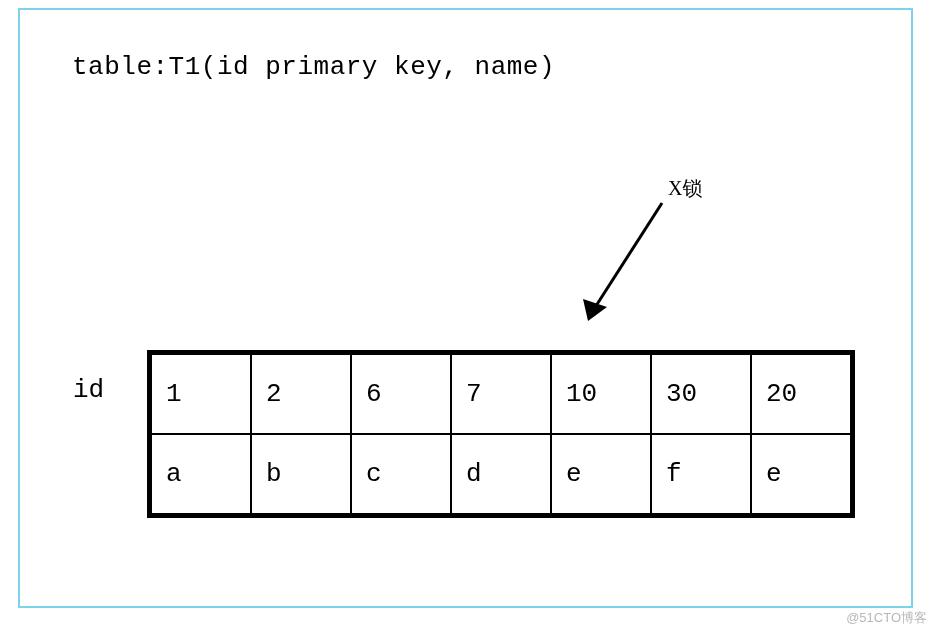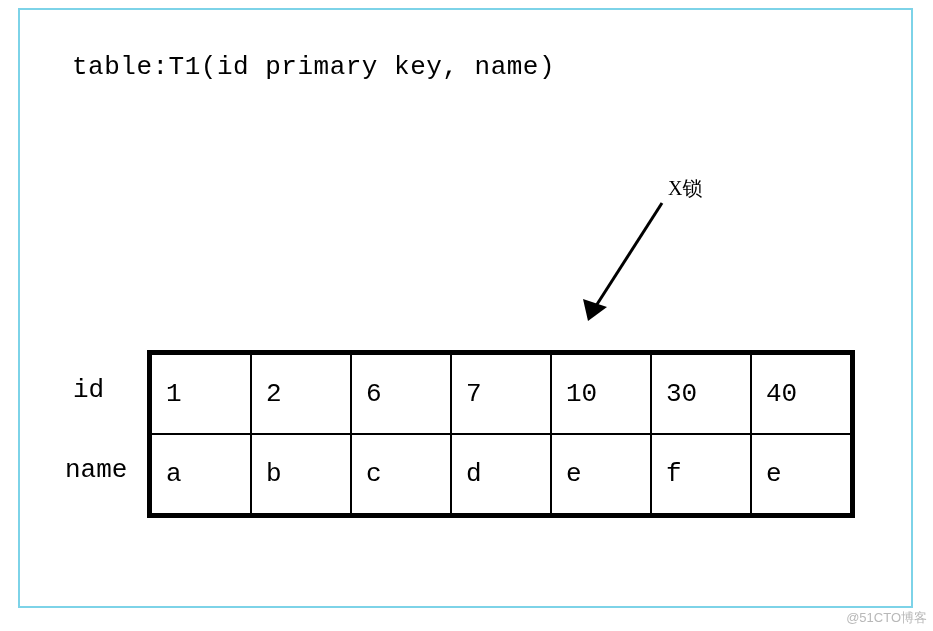--- a/index.html
+++ b/index.html
@@ -109,31 +109,30 @@
   <div class="lock-label">X锁</div>
 
   <svg class="arrow-svg" viewBox="0 0 100 130">
     <line x1="82" y1="6" x2="14" y2="112" stroke="#000" stroke-width="3"></line>
     <polygon points="8,124 3,102 27,110" fill="#000"></polygon>
   </svg>
 
   <div class="table-area">
     <div class="row-labels">
       <div class="row-label-id">id</div>
-      <div class="row-label-name">name</div>
     </div><table class="data-table">
       <tbody>
           <tr>
         <td>1</td>
         <td>2</td>
         <td>6</td>
         <td>7</td>
         <td>10</td>
         <td>30</td>
-        <td>40</td>
+        <td>20</td>
       </tr>
       <tr>
         <td>a</td>
         <td>b</td>
         <td>c</td>
         <td>d</td>
         <td>e</td>
         <td>f</td>
         <td>e</td>
       </tr>

